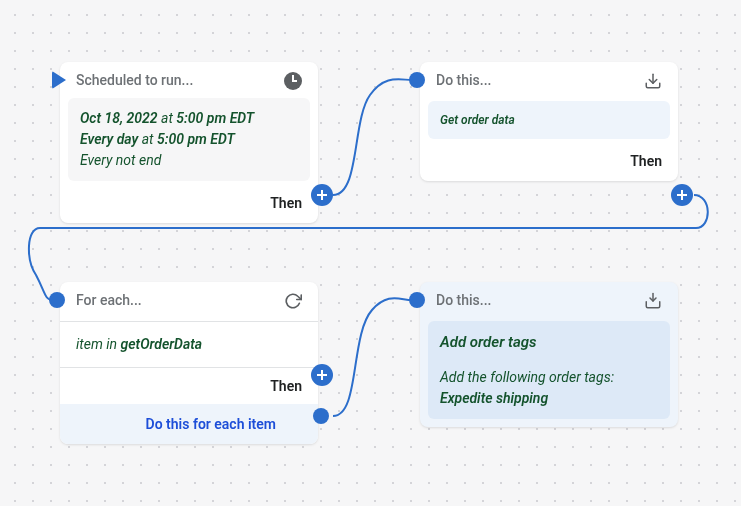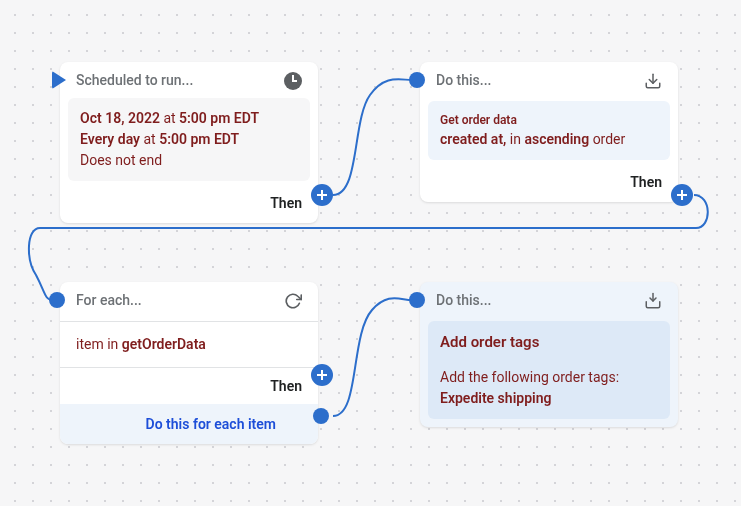--- a/index.html
+++ b/index.html
@@ -29,21 +29,22 @@
     font-size: 14px;
     color: #6d7175;
     font-weight: 500;
   }
   .card-body {
     margin: 0 8px 8px 8px;
     padding: 10px 12px;
     border-radius: 6px;
     font-size: 14px;
     line-height: 1.5;
-    color: #7f1d1d;
+    color: #14532d;
+    font-style: italic;
   }
   .body-grey { background: #f6f6f7; }
   .body-blue { background: #eef4fb; }
   .body-white { background: #fff; padding-left: 8px; padding-right: 8px; }
   .card-footer {
     padding: 6px 16px 12px 0;
     text-align: right;
     font-size: 14px;
     font-weight: 600;
     color: #202223;
@@ -112,43 +113,40 @@
     <span>Scheduled to run...</span>
     <span class="clock-icon"></span>
   </div>
   <div class="card-body body-grey">
     <div>
       <b>Oct 18, 2022</b><span> at </span><b>5:00 pm EDT</b>
     </div>
     <div>
       <b>Every day</b><span> at </span><b>5:00 pm EDT</b>
     </div>
-    <div>Does not end</div>
+    <div>Every not end</div>
   </div>
   <div class="card-footer">Then</div>
 </div>
 <div class="play-triangle" style="left:52px; top:71px;"></div>
 <div class="plus-btn" style="left:311px; top:184px;"></div>
 
 <div class="card" style="left:420px; top:62px;">
   <div class="card-header">
     <span>Do this...</span>
     <span>
       <svg width="18" height="18" viewBox="0 0 24 24" fill="none" stroke="#5c5f62" stroke-width="2" stroke-linecap="round" stroke-linejoin="round">
           <path d="M21 15v4a2 2 0 0 1-2 2H5a2 2 0 0 1-2-2v-4"></path>
           <polyline points="7 10 12 15 17 10"></polyline>
           <line x1="12" y1="15" x2="12" y2="3"></line>
         </svg>
     </span>
   </div>
   <div class="card-body body-blue">
     <div style="font-weight:600;font-size:12px;margin-bottom:0;"><span>Get order data</span></div>
-    <div>
-      <b>created at,</b><span> in </span><b>ascending</b><span> order</span>
-    </div>
   </div>
   <div class="card-footer">Then</div>
 </div>
 <div class="node-dot" style="left:409px; top:72px;"></div>
 <div class="plus-btn" style="left:671px; top:184px;"></div>
 
 <div class="card" style="left:60px; top:282px;">
   <div class="card-header">
     <span>For each...</span>
     <span>

